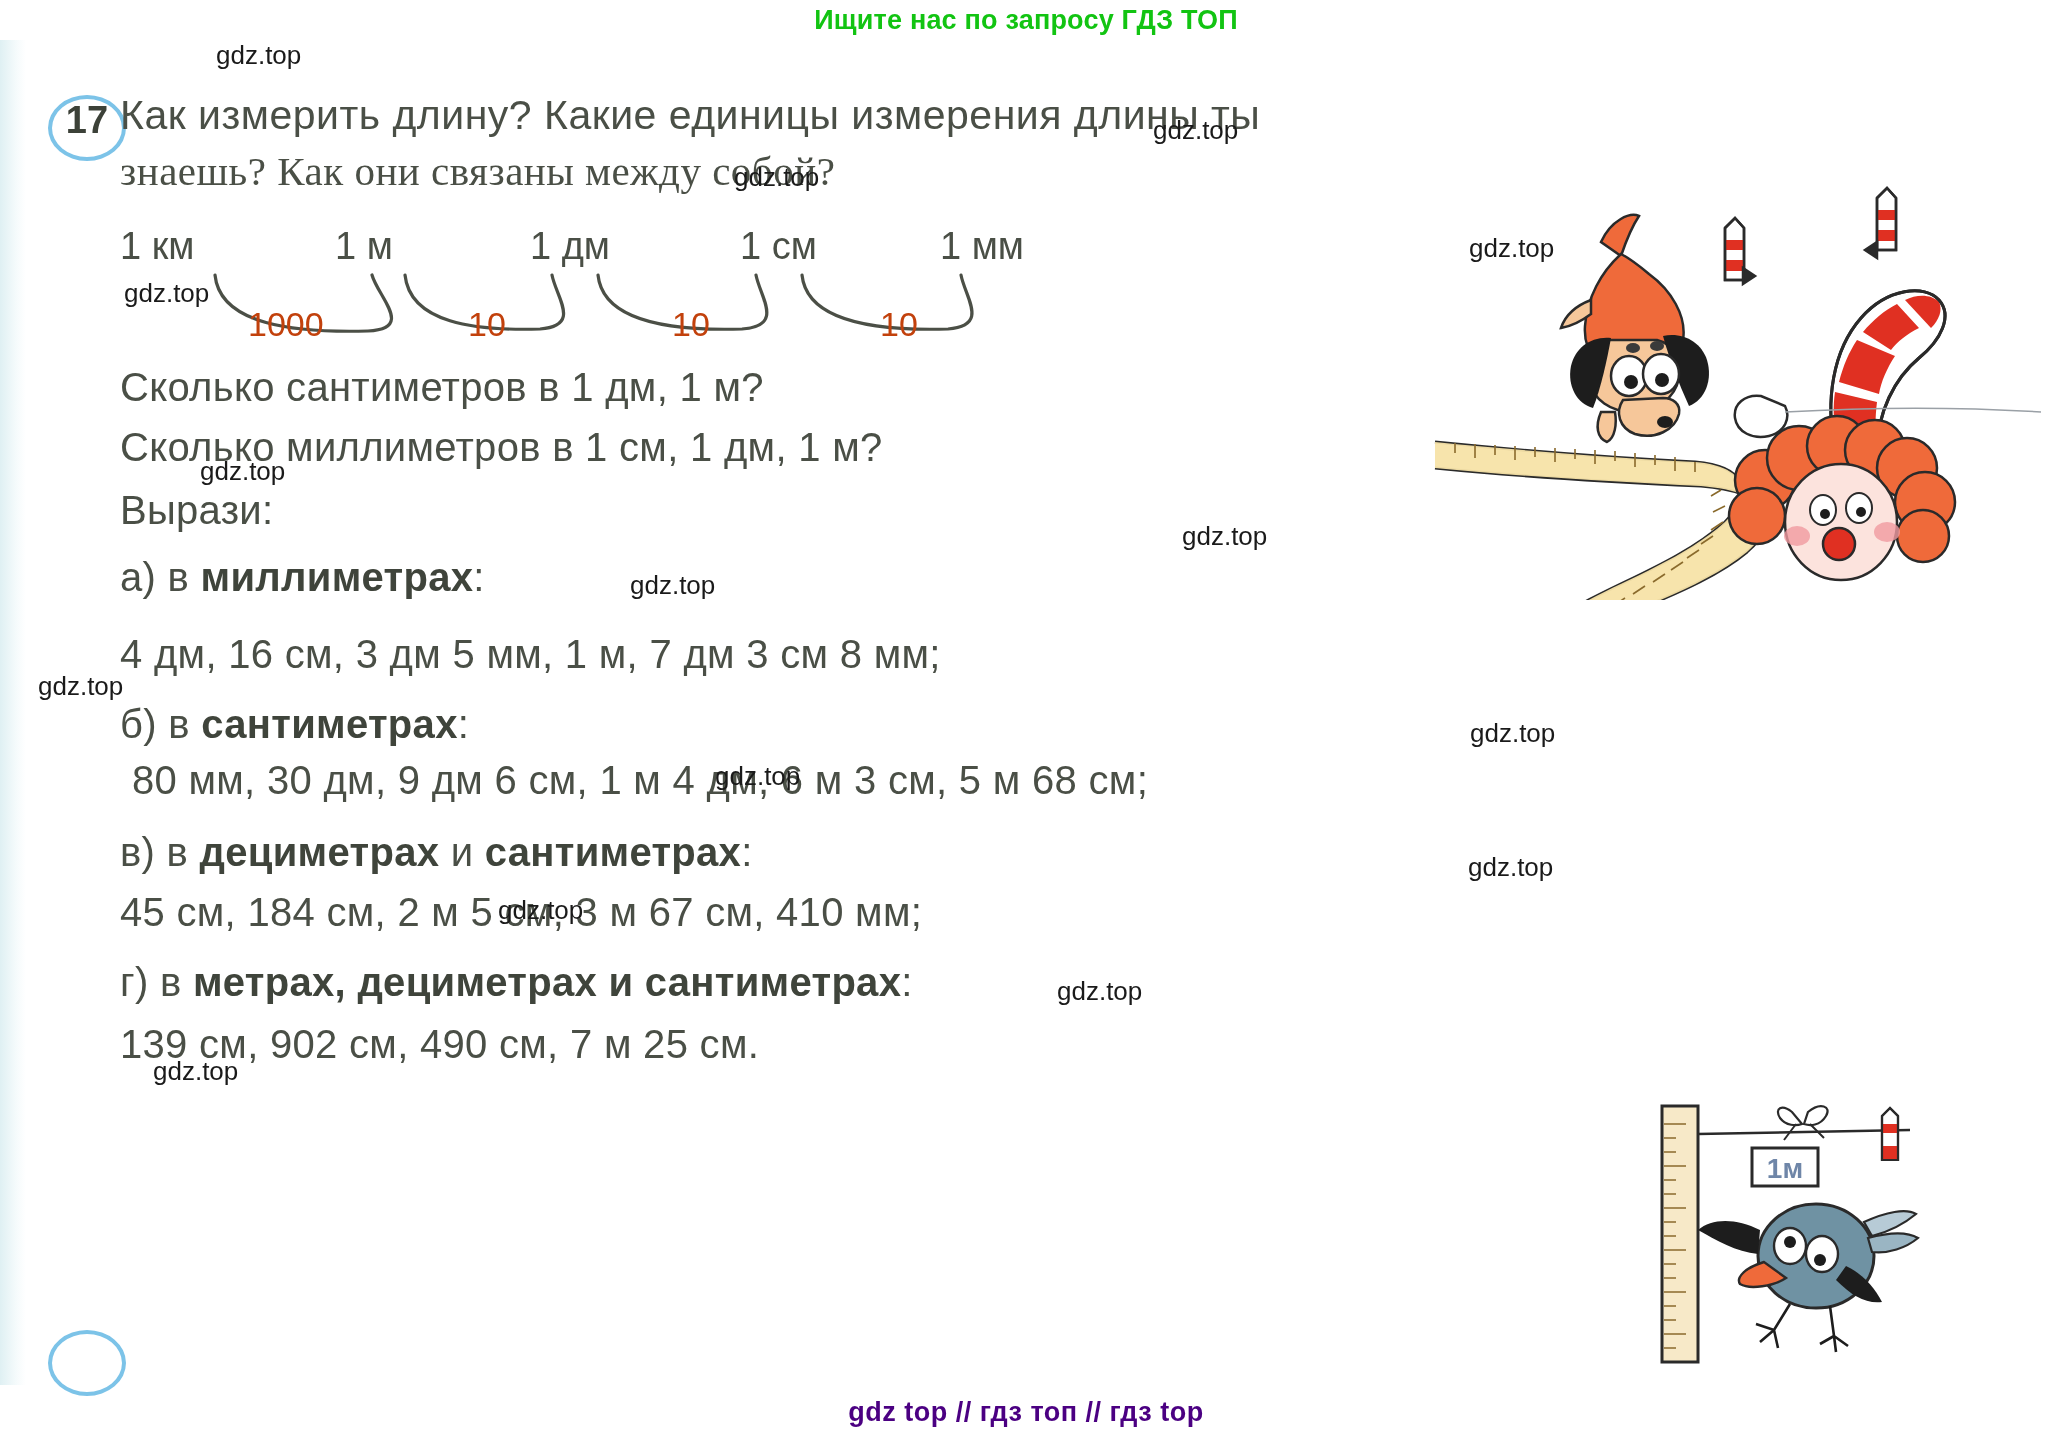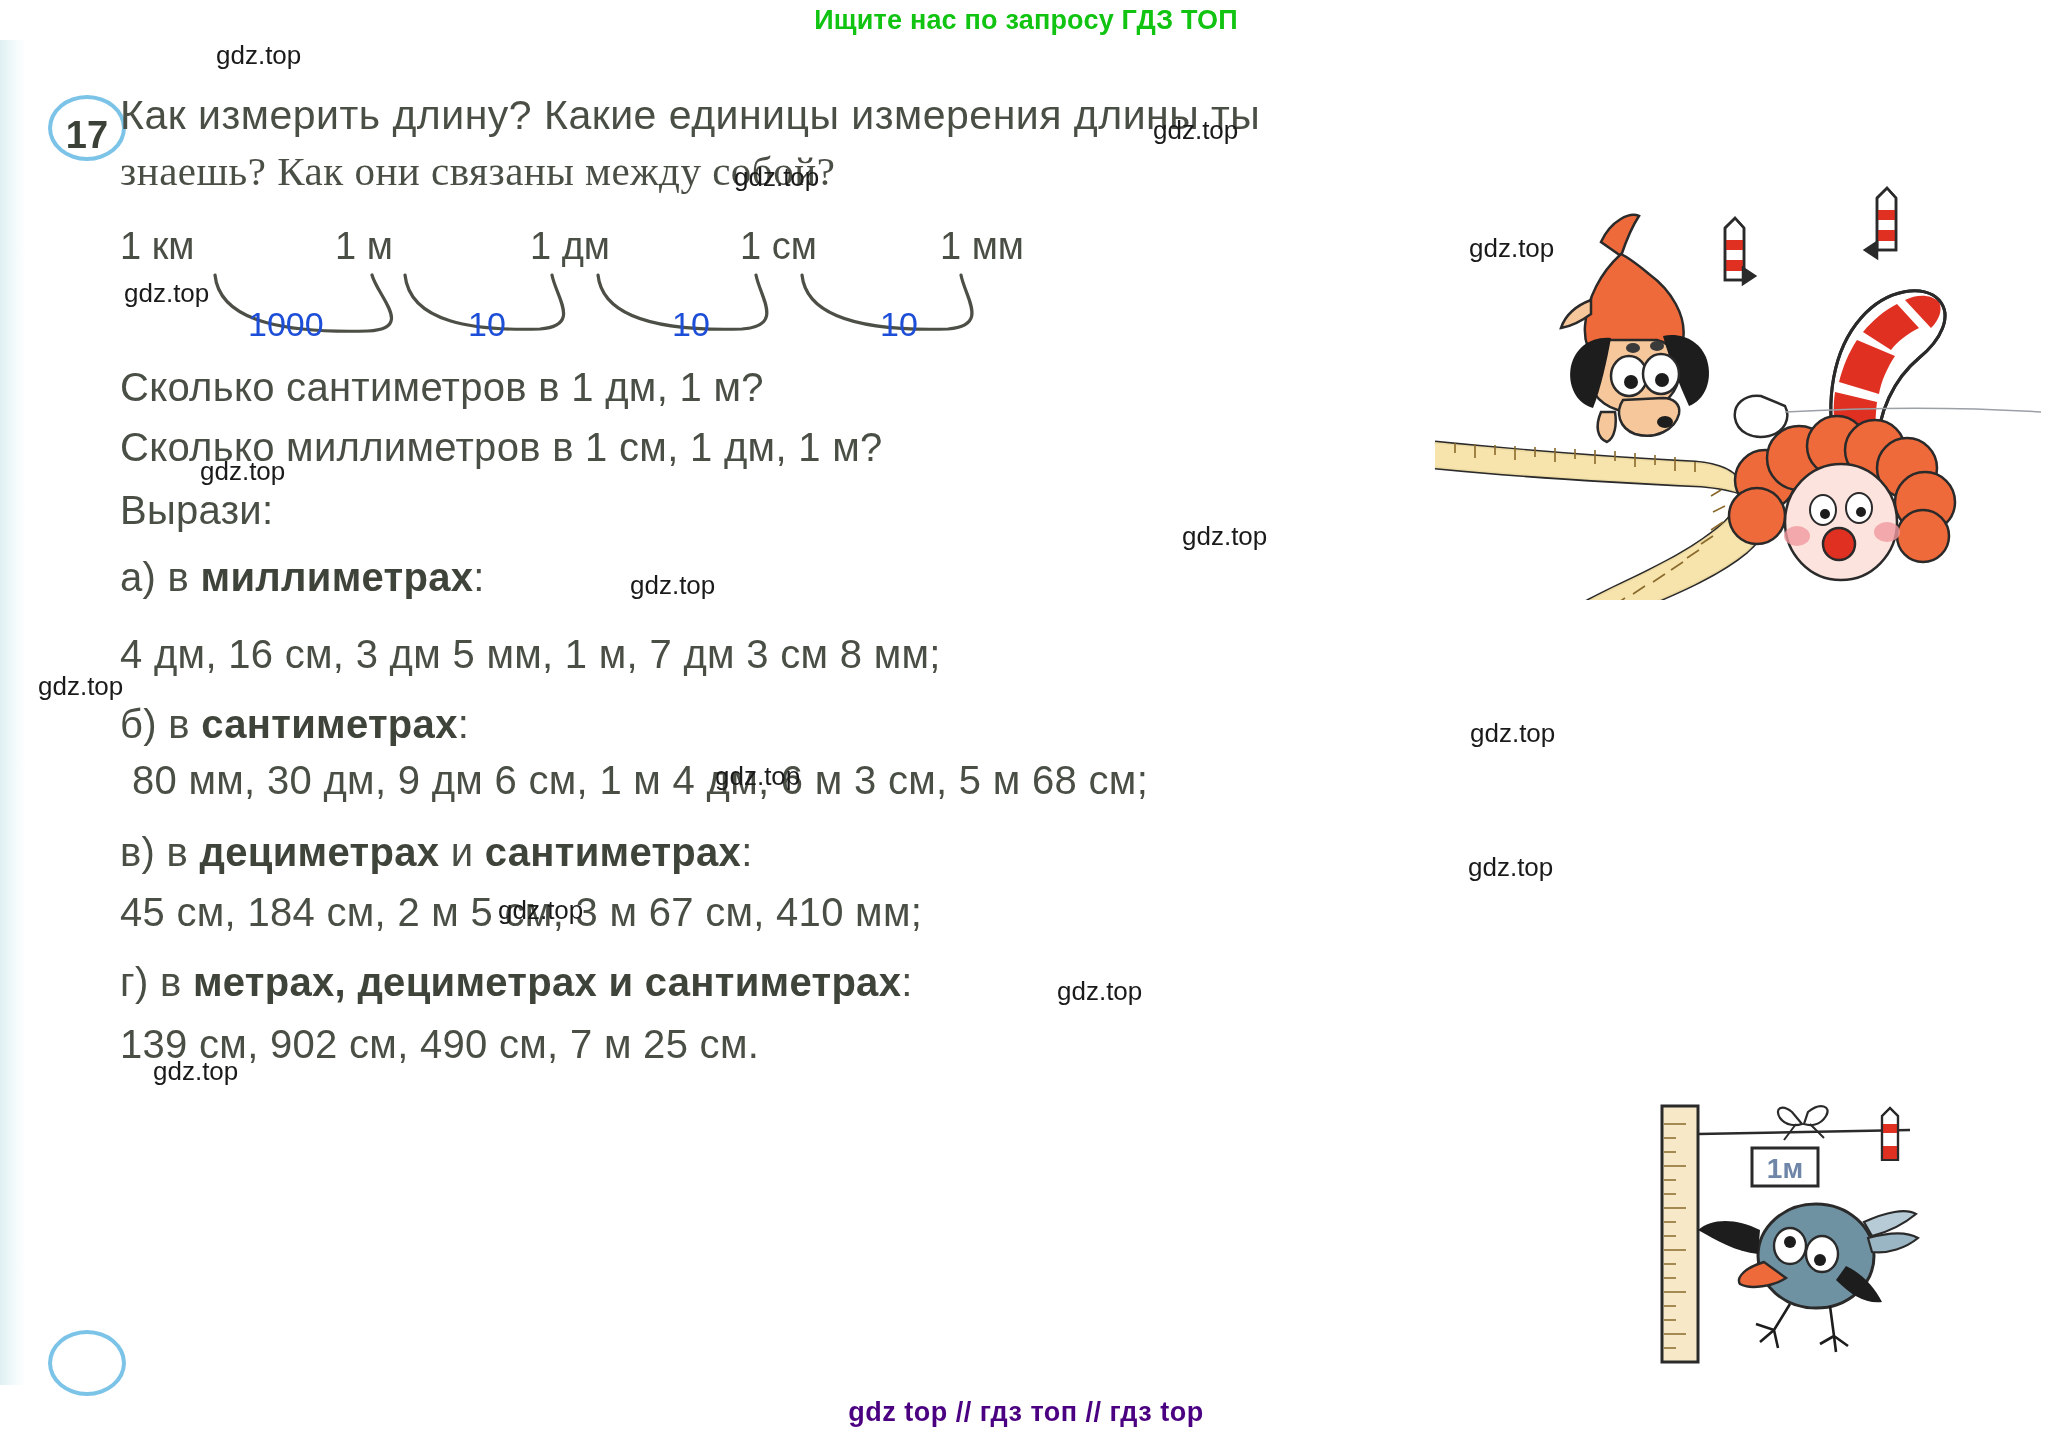--- a/index.html
+++ b/index.html
@@ -29,41 +29,41 @@
     background:#ffffff;
   }
   .sheet:before{
     content:"";position:absolute;left:0;top:0;width:26px;height:1345px;
     background:linear-gradient(to right,#dff0f3,#f6fbfc 65%,#ffffff);
   }
   
   .ex-num{
     position:absolute;left:48px;top:55px;width:70px;height:58px;
     border:4px solid #7cc3e8;border-radius:50%;
-    display:flex;align-items:flex-end;justify-content:center;
+    display:flex;align-items:flex-start;justify-content:center;
     font-size:38px;font-weight:bold;color:#3c4138;
     background:#ffffff;
   }
   
   .q-text{
     position:absolute;left:120px;top:48px;width:1160px;
     font-size:41px;line-height:1.36;color:#4a4f46;
     text-align:justify;
   }
   .q-text .l1{display:block;white-space:nowrap;letter-spacing:.5px;}
   .q-text .l2{display:block;letter-spacing:.5px;font-family:Liberation Serif, serif;}
 
   
   .chain{position:absolute;left:120px;top:185px;width:960px;height:130px;}
   .chain .unit{
     position:absolute;top:0;font-size:38px;color:#4a4f46;white-space:nowrap;
   }
   .chain svg{position:absolute;left:0;top:48px;}
   .chain .mult{
-    position:absolute;font-size:34px;color:#1d4ed8;white-space:nowrap;
+    position:absolute;font-size:34px;color:#c2410c;white-space:nowrap;
   }
 
   
   .line{
     position:absolute;font-size:40px;color:#4a4f46;white-space:nowrap;
     letter-spacing:.3px;
   }
   .line b{font-weight:bold;color:#3f443b;}
 
   

